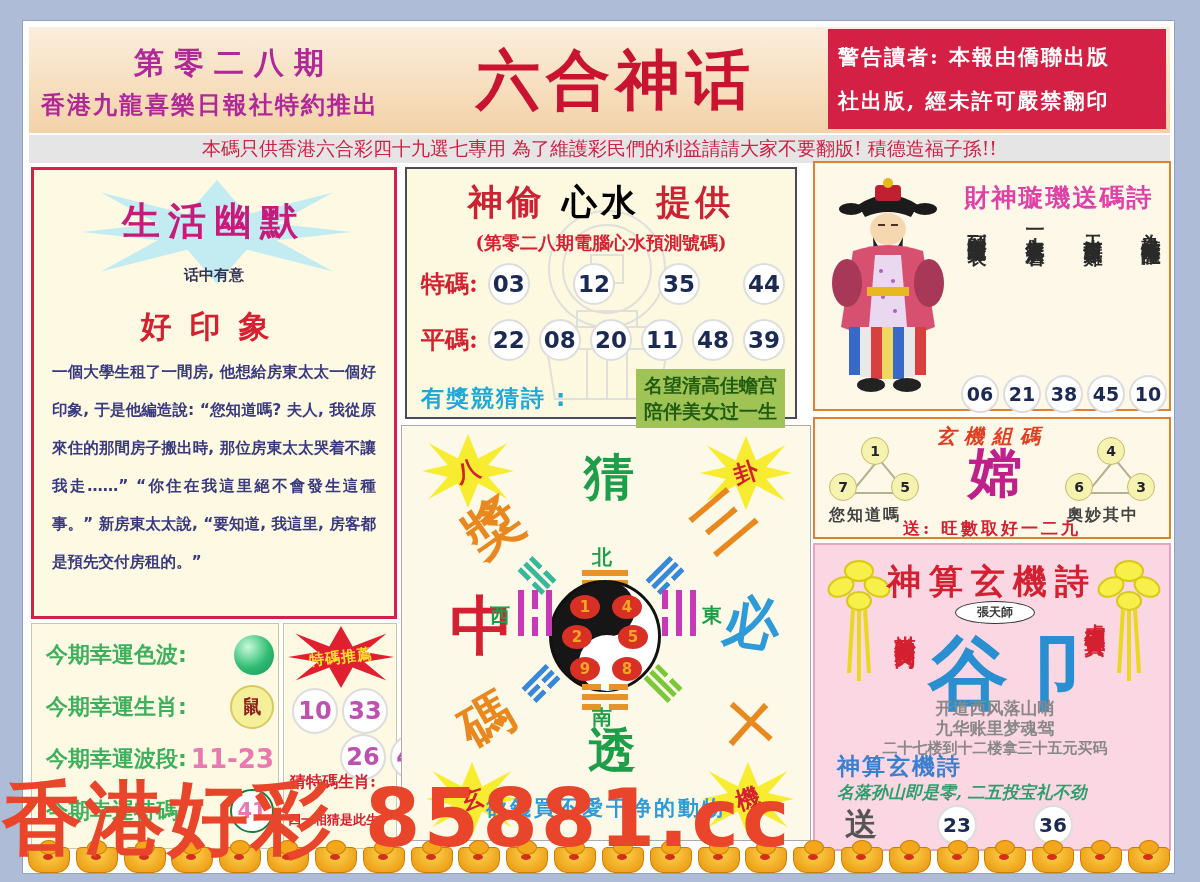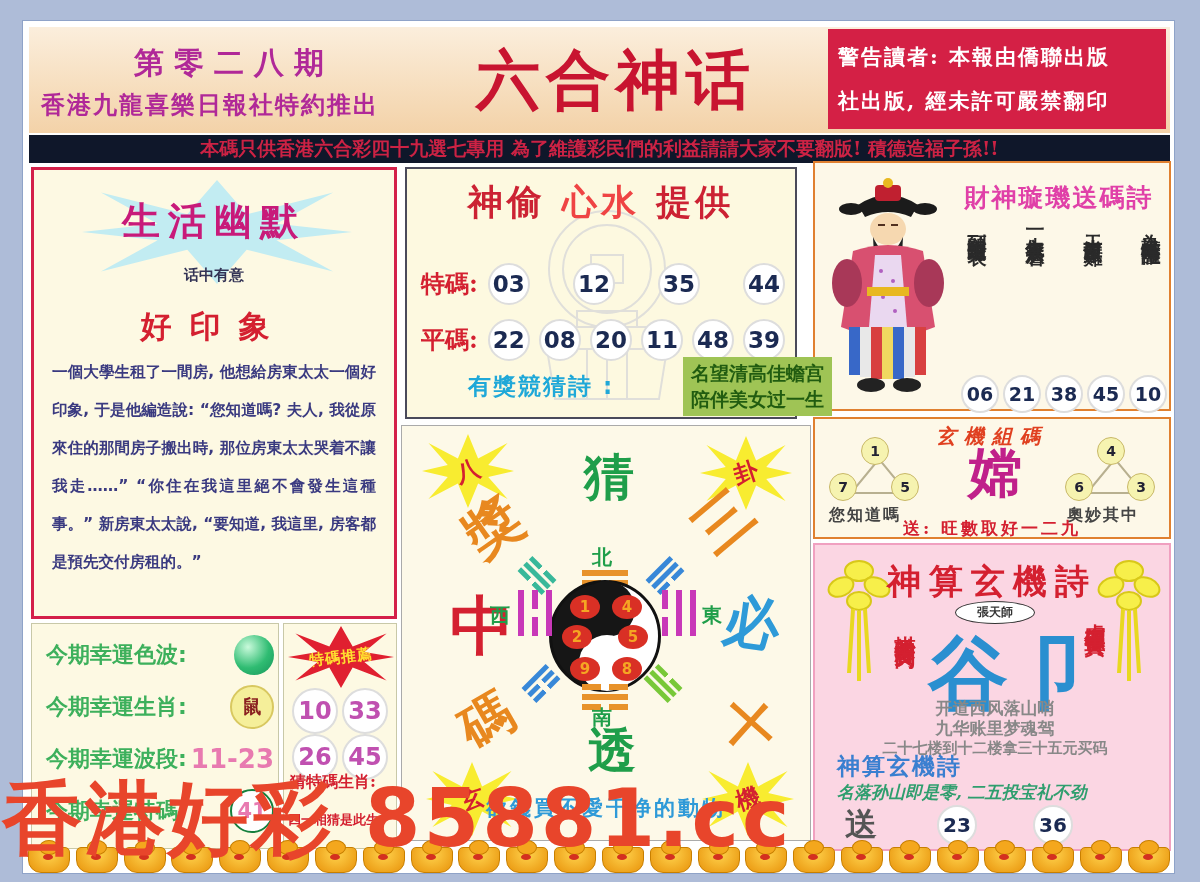--- a/index.html
+++ b/index.html
@@ -12,22 +12,22 @@
           background:linear-gradient(180deg,#fbeedc,#f3d2a8);}
   .issue{position:absolute;left:105px;top:16px;font-size:30px;font-weight:bold;color:#b02898;
          font-family:"DejaVu Serif",serif;letter-spacing:10px;}
   .publisher{position:absolute;left:12px;top:62px;font-size:24px;font-weight:bold;color:#b02898;
          font-family:"DejaVu Serif",serif;letter-spacing:2px;}
   .main-title{position:absolute;left:372px;top:10px;width:430px;text-align:center;font-size:64px;
          font-weight:900;color:#c81430;font-family:Liberation Serif, serif;letter-spacing:6px;}
   .warnbox{position:absolute;right:4px;top:2px;width:338px;height:100px;background:#d42045;
          color:#fff;font-size:21px;font-weight:bold;font-family:"DejaVu Serif",serif;
          display:flex;flex-direction:column;justify-content:space-around;padding:6px 10px;box-sizing:border-box;letter-spacing:2px;}
-  .banner{position:absolute;left:6px;top:114px;width:1141px;height:28px;background:#0f172a;
-         color:#cc2244;font-weight:bold;font-size:19px;font-family:"DejaVu Serif",serif;
+  .banner{position:absolute;left:6px;top:114px;width:1141px;height:28px;background:#e5e5e5;
+         color:#cc2244;font-weight:normal;font-size:19px;font-family:"DejaVu Serif",serif;
          display:flex;align-items:center;justify-content:center;white-space:nowrap;}
   
   .panel{position:absolute;box-sizing:border-box;background:#fdf9e3;}
   .circ{display:inline-flex;width:38px;height:38px;border-radius:50%;background:#fff;
         border:2px solid #ddd;align-items:center;justify-content:center;color:#1b2a52;
         font-weight:bold;font-size:23px;}
   .star{clip-path:polygon(50% 0%,61% 33%,93% 12%,72% 42%,100% 50%,72% 58%,93% 88%,61% 67%,
         50% 100%,39% 67%,7% 88%,28% 58%,0% 50%,28% 42%,7% 12%,39% 33%);
         display:flex;align-items:center;justify-content:center;position:absolute;}
   .vtext{writing-mode:vertical-rl;text-orientation:upright;}
@@ -61,21 +61,21 @@
   .tj-circ{width:42px;height:42px;border-radius:50%;background:#fff;border:2px solid #ddd;
         color:#c050b0;font-size:24px;font-weight:bold;display:flex;align-items:center;justify-content:center;}
   .tj-hint-label{position:absolute;left:6px;top:148px;font-size:16px;font-weight:bold;color:#d42030;
         font-family:"DejaVu Serif",serif;}
   .tj-hint{position:absolute;left:4px;top:174px;font-size:13px;font-weight:bold;color:#d42030;
         font-family:Liberation Mono, monospace;margin-top:13px;}
   
   .xinshui{left:382px;top:146px;width:392px;height:252px;border:2px solid #4a4a5a;background:#fdf9e0;}
   .xs-title{position:absolute;left:0;top:10px;width:100%;text-align:center;font-size:35px;
         font-weight:900;font-family:"DejaVu Serif",serif;letter-spacing:4px;z-index:2;}
-  .xs-title .red{color:#cc2233;} .xs-title .green{color:#ef4444;}
+  .xs-title .red{color:#cc2233;} .xs-title .green{color:#000000;}
   .xs-sub{position:absolute;left:0;top:62px;width:100%;text-align:center;font-size:18px;
         font-weight:bold;color:#d42030;font-family:"DejaVu Serif",serif;z-index:2;}
   .xs-row{position:absolute;left:14px;width:364px;display:flex;align-items:center;z-index:2;}
   .xs-label{font-size:24px;font-weight:bold;color:#d42030;font-family:"DejaVu Serif",serif;margin-right:10px;}
   .xs-nums{display:flex;flex:1;justify-content:space-between;}
   .xs-poem-label{font-size:23px;font-weight:bold;color:#1fa8d8;letter-spacing:2px;}
   .greenbox{margin-left:auto;background:#9fc455;color:#215c10;font-size:19px;font-weight:bold;
         text-align:center;line-height:1.35;padding:4px 8px;}
   .sketch{position:absolute;left:80px;top:30px;z-index:0;opacity:.8;}
   
@@ -196,21 +196,21 @@
     </div>
 
     <div class="panel tuijian">
       <div class="star tj-star">
         <span>特碼推薦</span>
       </div>
       <div class="tj-row" style="top:64px;">
         <span class="tj-circ">10</span>
         <span class="tj-circ">33</span>
       </div>
-      <div class="tj-row" style="top:110px;">
+      <div class="tj-row" style="top:110px;margin-left:48px;">
         <span class="tj-circ">26</span>
         <span class="tj-circ">45</span>
       </div>
       <div class="tj-hint-label">猜特碼生肖:</div>
       <div class="tj-hint">四一相猜是此生</div>
     </div>
 
     <div class="panel xinshui">
       <svg class="sketch" width="230" height="210" viewBox="0 0 230 210">
         <g fill="none" stroke="#d9d9d9" stroke-width="2">
@@ -223,41 +223,42 @@
           <line x1="100" y1="150" x2="100" y2="200"></line>
             <line x1="120" y1="150" x2="120" y2="200"></line>
             <line x1="140" y1="150" x2="140" y2="200"></line>
         </g>
       </svg>
       <div class="xs-title">
         <span class="red">神偷</span>
         <span class="green">心水</span>
         <span class="red">提供</span>
       </div>
+      <div class="xs-sub">(第零二八期電腦心水預測號碼)</div>
       <div class="xs-row" style="top:94px;">
         <span class="xs-label">特碼:</span>
         <span class="xs-nums">
           <span class="circ">03</span>
           <span class="circ">12</span>
           <span class="circ">35</span>
           <span class="circ">44</span>
         </span>
       </div>
       <div class="xs-row" style="top:150px;">
         <span class="xs-label">平碼:</span>
         <span class="xs-nums">
           <span class="circ">22</span>
           <span class="circ">08</span>
           <span class="circ">20</span>
           <span class="circ">11</span>
           <span class="circ">48</span>
           <span class="circ">39</span>
         </span>
       </div>
-      <div class="xs-row" style="top:188px;margin-left:47px;">
+      <div class="xs-row" style="top:200px;">
         <span class="xs-poem-label">有獎競猜詩 :</span>
         <span class="greenbox">
           <span>名望清高佳蟾宫</span><br>
           <span>陪伴美女过一生</span>
         </span>
       </div>
     </div>
 
     <div class="panel bagua">
       <div class="star yburst" style="left:20px;top:8px;">

